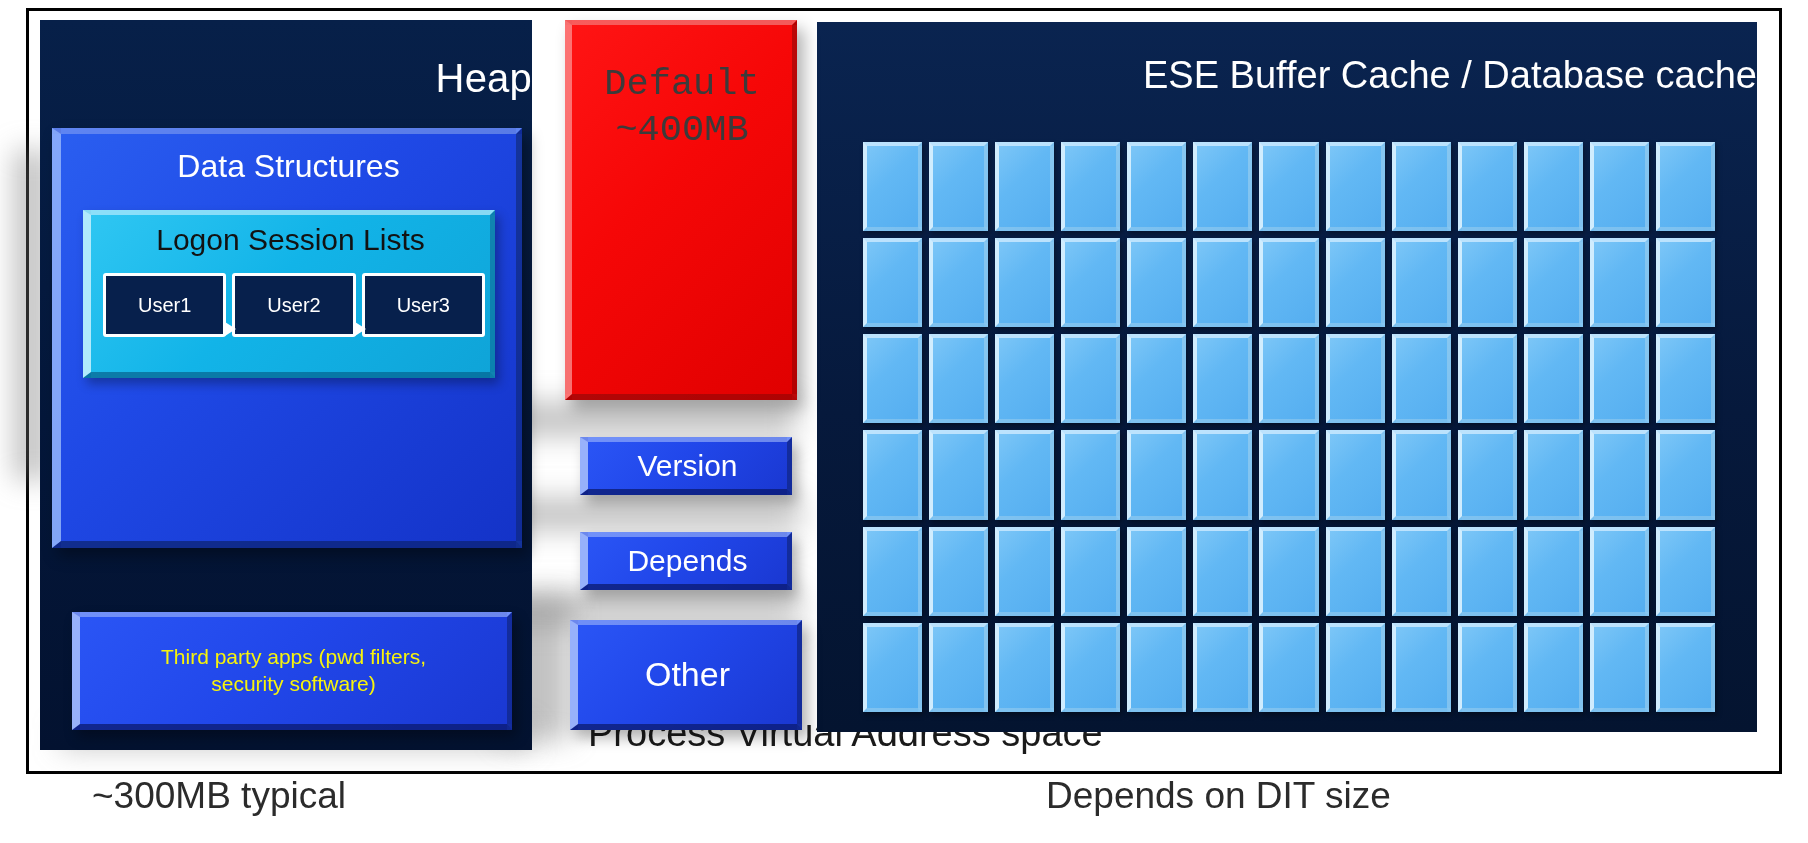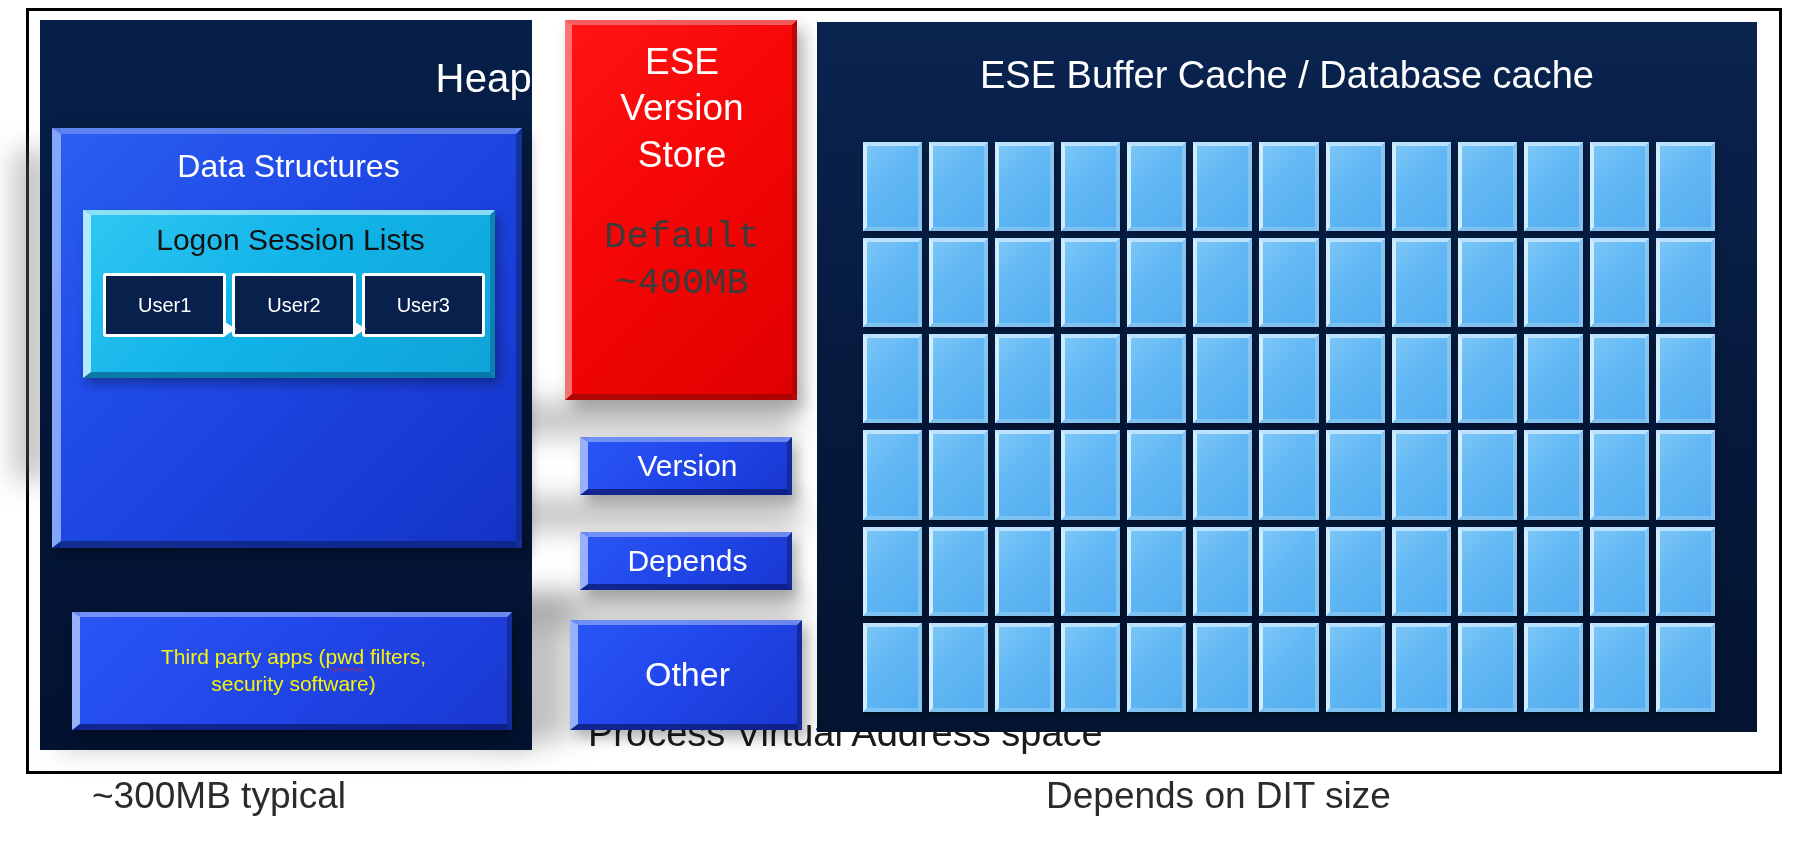--- a/index.html
+++ b/index.html
@@ -161,21 +161,20 @@
     justify-content: center;
   }
   .thirdparty-label {
     color: #f7f30b;
     font-size: 21px;
     line-height: 1.25;
     text-align: center;
     padding: 0 14px;
   }
   .squiggle {
-    text-decoration: underline;
     text-decoration-style: wavy;
     text-decoration-color: #e02020;
     text-decoration-thickness: 1px;
     text-underline-offset: 3px;
   }
 
   
   .ese-version {
     position: absolute;
     left: 565px; top: 20px;
@@ -227,21 +226,21 @@
     position: absolute;
     left: 817px; top: 22px;
     width: 940px; height: 710px;
     background: linear-gradient(180deg,#0a2450 0%, #06193c 50%, #041customs 100%);
     background: linear-gradient(180deg,#0a2450 0%, #06193c 55%, #041430 100%);
     z-index: 6;
   }
   .cache-title {
     position: absolute;
     left: 0; top: 32px; width: 100%;
-    text-align: center;
+    text-align: right;
     color: #ffffff;
     font-size: 38px;
   }
   .cache-grid {
     position: absolute;
     left: 46px; top: 120px;
     width: 852px; height: 570px;
     display: grid;
     grid-template-columns: repeat(13, 1fr);
     grid-template-rows: repeat(6, 1fr);
@@ -318,25 +317,20 @@
 
 
   <div class="thirdparty-box">
     <div class="thirdparty-label">
       <span>Third party apps (</span><span class="squiggle">pwd</span><span> filters,</span><br>
       <span>security software)</span>
     </div>
   </div>
 
   <div class="ese-version">
-    <div class="ese-version-title">
-      <div>ESE</div>
-      <div>Version</div>
-      <div>Store</div>
-    </div>
     <div class="ese-version-sub">
       <div>Default</div>
       <div>~400MB</div>
     </div>
   </div>
 
   <div class="sbox sbox-binaries">
     <span>Version</span>
   </div>
   <div class="sbox sbox-stacks">

